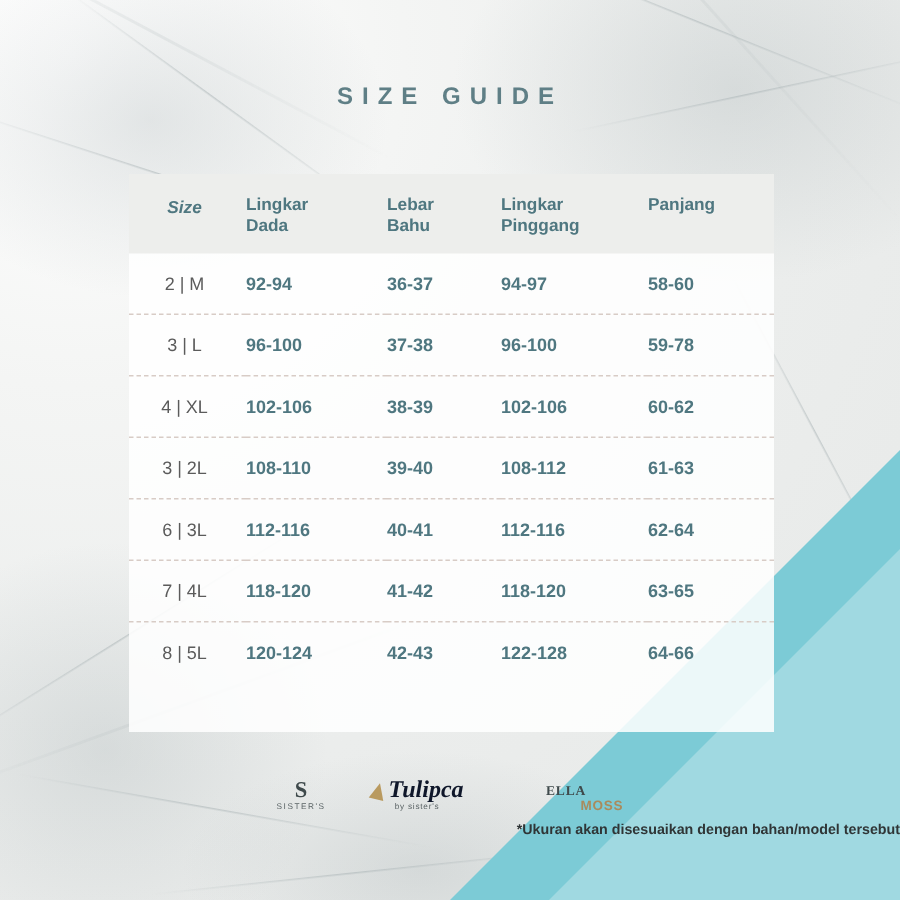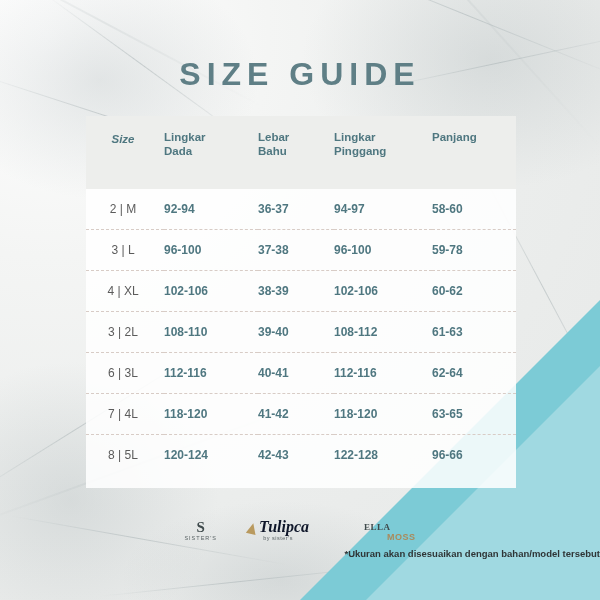--- a/index.html
+++ b/index.html
@@ -53,37 +53,37 @@
     left: 86px; top: 116px;
     width: 430px; height: 372px;
     background: rgba(255,255,255,.86);
   }
 
   .title {
     position: absolute;
     left: 0; right: 0; top: 56px;
     text-align: center;
     color: #5f7f86;
-    font-size: 32px;
+    font-size: 16px;
     font-weight: bold;
     letter-spacing: 6px;
   }
 
   table {
     width: 100%;
     border-collapse: collapse;
     table-layout: fixed;
   }
   thead th {
     background: #edeeec;
     color: #4f7780;
     font-size: 11.5px;
     font-weight: bold;
     text-align: left;
-    padding: 14px 4px 30px 0;
+    padding: 14px 4px 10px 0;
     vertical-align: top;
     line-height: 1.25;
   }
   thead th.size-col {
     font-style: italic;
     text-align: center;
     padding-top: 16px;
   }
   tbody td {
     font-size: 12px;
@@ -250,21 +250,21 @@
         <td>118-120</td>
         <td>41-42</td>
         <td>118-120</td>
         <td>63-65</td>
       </tr>
       <tr>
         <td class="size-cell">8 | 5L</td>
         <td>120-124</td>
         <td>42-43</td>
         <td>122-128</td>
-        <td>96-66</td>
+        <td>64-66</td>
       </tr>
     </tbody>
   </table>
 </div>
 
 <div class="brands">
   <div class="brand">
     <div class="mark">S</div>
     <div class="sub">SISTER'S</div>
   </div>

